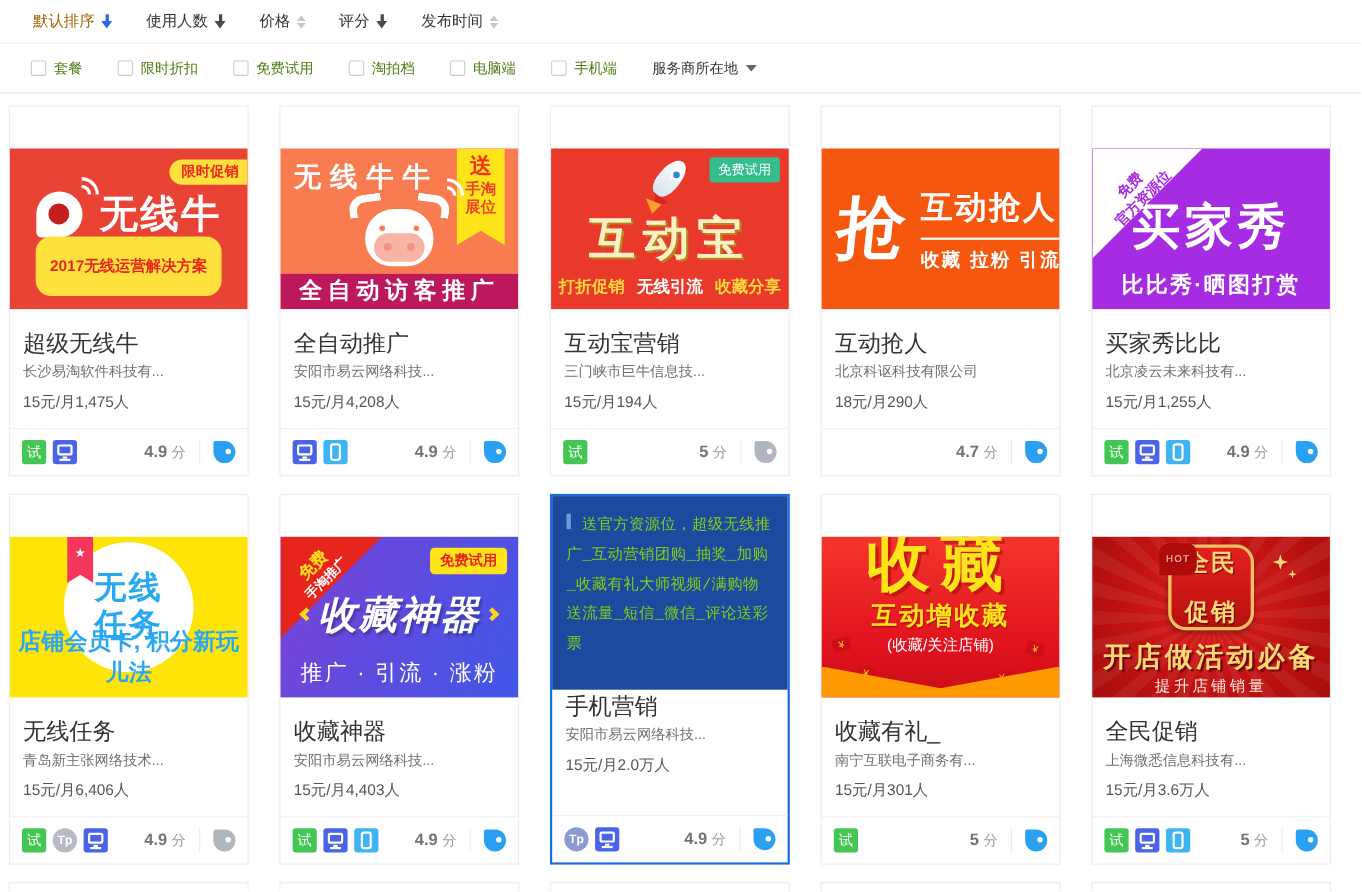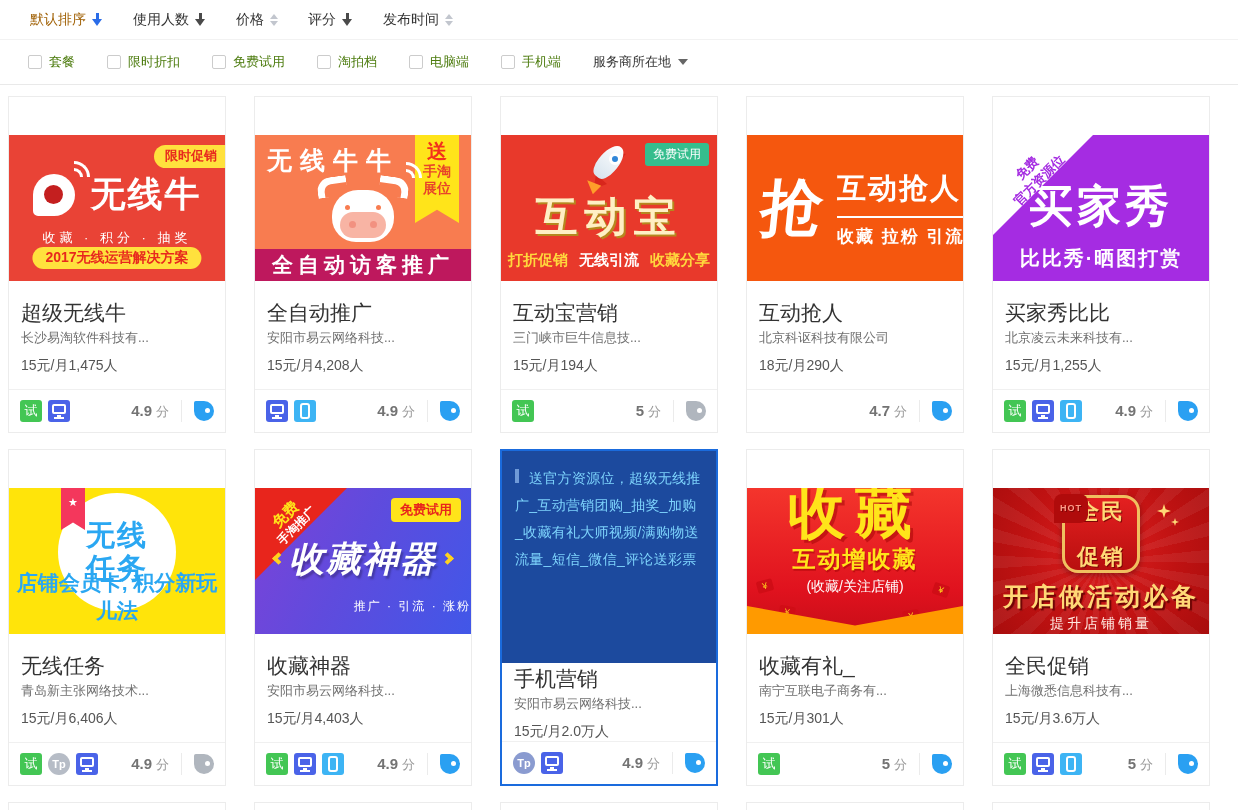--- a/index.html
+++ b/index.html
@@ -58,43 +58,43 @@
   .score-wrap { margin-left:auto; display:flex; align-items:baseline; }
   .score { font-size:15px; font-weight:bold; color:#737373; }
   .unit { font-size:13px; color:#999; margin-left:4px; }
   .vdiv { width:1px; height:22px; background:#ebebeb; margin:0 12px; }
   .chat { width:20px; height:20px; border-radius:2px 55% 55% 55%; background:#2aa0f2; position:relative; }
   .chat::after { content:""; position:absolute; right:4px; top:7px; width:5px; height:5px; background:#fff; border-radius:50%; }
   .chat.offline { background:#b0b6be; }
 
   
   .card.hl { border:2px solid #1a6bdd; }
-  .desc-panel { height:212px; background:#1c4a9e; color:#7dd3fc; padding:14px 13px; font-size:14px;
-    line-height:27px; letter-spacing:0.3px; }
+  .desc-panel { height:176px; background:#1c4a9e; color:#84cc16; padding:14px 13px; font-size:14px;
+    line-height:27px; letter-spacing:0.3px;font-family:Liberation Mono, monospace; }
   .desc-bar { display:inline-block; width:4px; height:14px; background:#6f9ad8; margin-right:10px; }
   .card.hl .info { padding-top:6px; }
 
   
   .arc { position:absolute; border:solid #fff; border-width:3px 3px 0 0; }
   .a1 { width:9px; height:9px; border-top-right-radius:9px; }
   .a2 { width:16px; height:16px; border-top-right-radius:16px; }
 
   
   .b1 { background:#e94336; color:#fff; }
   .b1-badge { position:absolute; top:10px; right:0; background:#ffe13d; color:#e8281e; font-size:13px;
     font-weight:bold; padding:2px 8px 3px 11px; border-radius:12px 0 0 12px; }
   .b1-row { display:flex; align-items:center; justify-content:center; margin-top:36px; }
   .b1-eye { width:42px; height:42px; background:#fff; border-radius:50% 50% 50% 12%; position:relative; margin-right:16px; }
   .b1-eye::before { content:""; position:absolute; left:11px; top:11px; width:19px; height:19px; background:#c41f1f; border-radius:50%; }
   .b1-eye .a1 { right:-8px; top:-6px; }
   .b1-eye .a2 { right:-15px; top:-13px; }
   .b1-title { font-size:35px; font-weight:bold; letter-spacing:2px; }
   .b1-tag { text-align:center; font-size:13px; letter-spacing:4px; margin-top:11px; }
   .b1-pill { position:absolute; bottom:12px; left:50%; transform:translateX(-50%); background:#ffe13d;
-    color:#e8281e; font-size:14px; font-weight:bold; padding:2px 13px; border-radius:14px; white-space:nowrap; }
+    color:#e8281e; font-size:14px; font-weight:bold; padding:18px 13px; border-radius:14px; white-space:nowrap; }
 
   
   .b2 { background:#f87c50; }
   .b2-title { position:absolute; top:9px; left:12px; font-size:25px; font-weight:bold; letter-spacing:8px; color:#fff; }
   .b2-ribbon { position:absolute; top:0; right:12px; width:44px; height:88px; background:#ffe41a; text-align:center;
     clip-path:polygon(0 0,100% 0,100% 100%,50% 85%,0 100%); padding-top:4px; }
   .b2-r1 { color:#f3301d; font-size:20px; font-weight:bold; line-height:24px; display:block; }
   .b2-r2 { color:#e8452a; font-size:14px; font-weight:bold; line-height:17px; display:block; }
   .b2-cow { position:absolute; left:50%; top:42px; transform:translateX(-50%); width:96px; height:68px; }
   .b2-horn { position:absolute; top:0; width:30px; height:20px; border:7px solid #fff; border-bottom:none; }
@@ -167,21 +167,21 @@
     text-align:center; font-weight:bold; line-height:16px; }
   .b7-c1 { color:#ffe41a; font-size:15px; display:block; }
   .b7-c2 { color:#fff; font-size:12px; display:block; }
   .b7-badge { position:absolute; top:10px; right:10px; background:#ffe41a; color:#e8251c; font-weight:bold;
     font-size:13px; padding:3px 9px; border-radius:4px; }
   .b7-title { margin-top:48px; font-size:35px; font-weight:900; font-style:italic; letter-spacing:2px;
     text-shadow:2px 3px 2px rgba(0,0,0,.25); }
   .chev { display:inline-block; width:9px; height:9px; border-top:4px solid #ffd21e; border-right:4px solid #ffd21e;
     vertical-align:8px; }
   .chev.l { transform:rotate(-135deg); margin-right:6px; } .chev.r { transform:rotate(45deg); margin-left:6px; }
-  .b7-sub { margin-top:15px; font-size:12px; letter-spacing:2px;text-align:right; }
+  .b7-sub { margin-top:15px; font-size:20px; letter-spacing:2px; }
 
   
   .b9 { background:linear-gradient(180deg,#f4352c 0%,#e0121e 70%,#c80d18 100%); text-align:center; }
   .b9-big { font-size:57px; font-weight:900; color:#ffe41a; letter-spacing:10px; margin-top:-7px;
     line-height:63px; text-shadow:3px 3px 0 rgba(150,0,0,.45); white-space:nowrap; }
   .b9-l1 { font-size:23px; font-weight:bold; color:#ffe41a; letter-spacing:2px; text-shadow:1px 2px 0 rgba(150,0,0,.45); }
   .b9-l2 { font-size:14px; color:#fff; margin-top:3px; }
   .b9-wave { position:absolute; bottom:0; left:0; right:0; height:28px; background:#ff9a00;
     clip-path:polygon(0 0,50% 70%,100% 0,100% 100%,0 100%); }
   .env { position:absolute; width:16px; height:12px; background:#d00d16; color:#ffd21e; font-size:9px;

